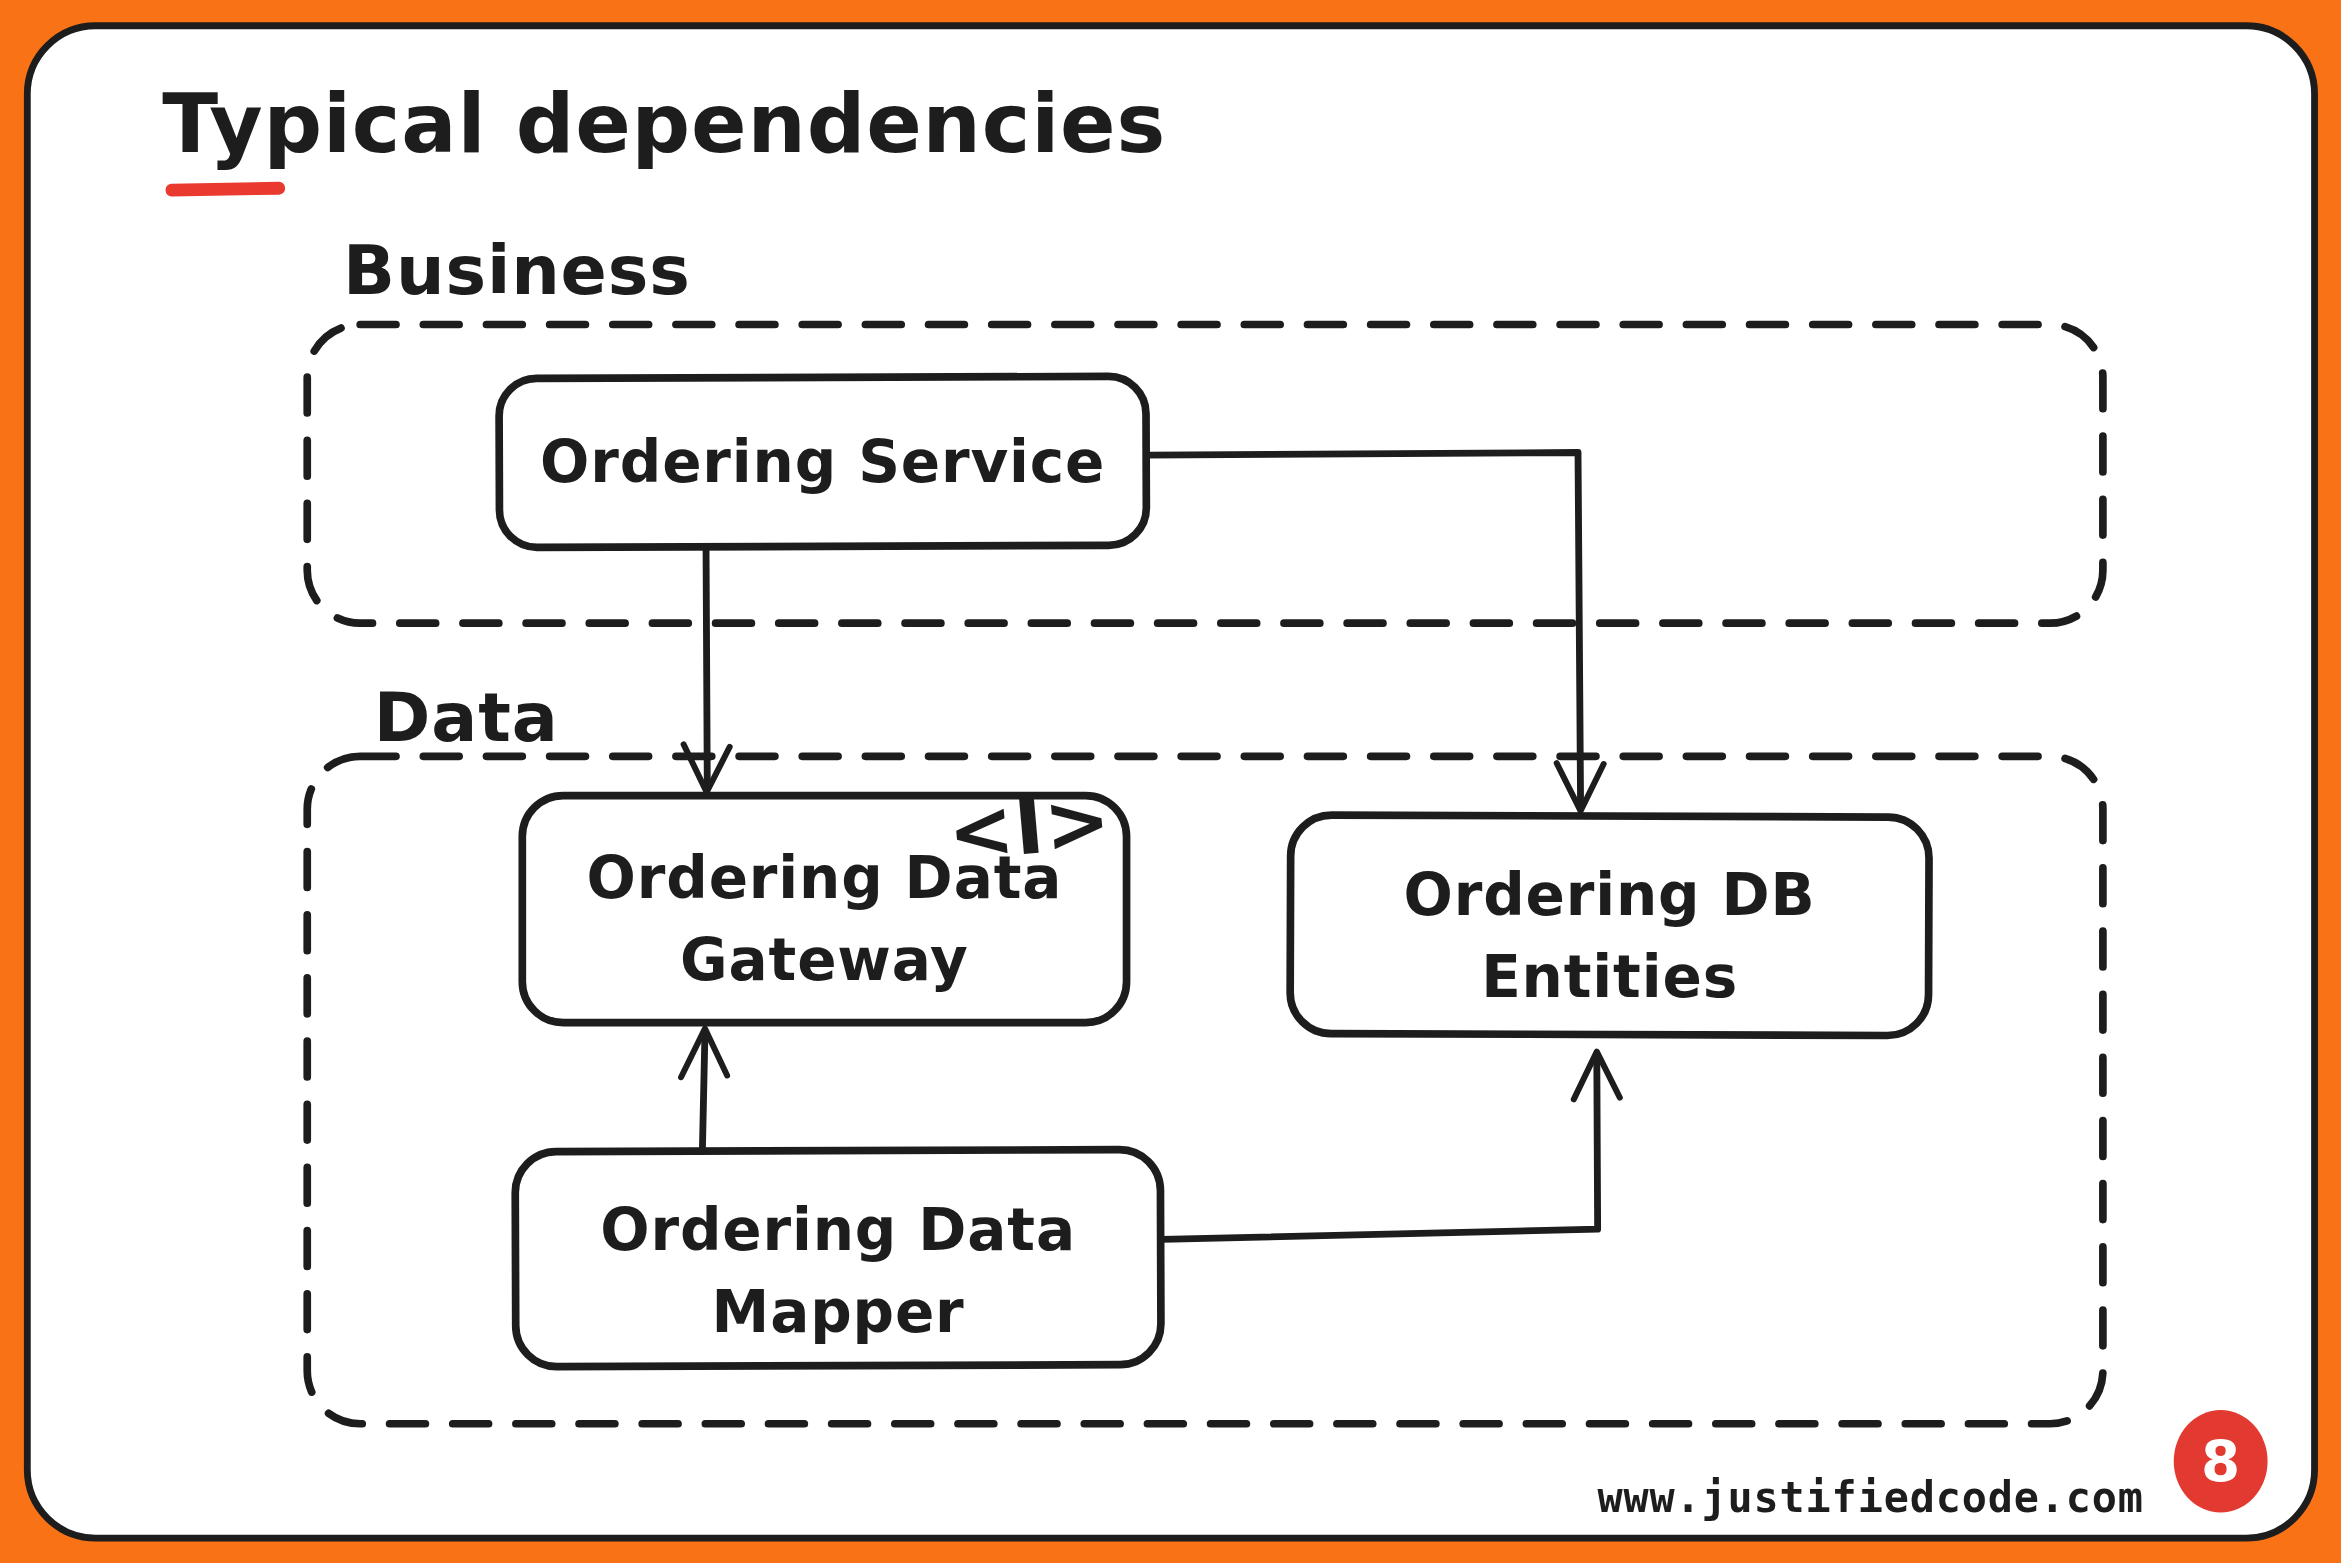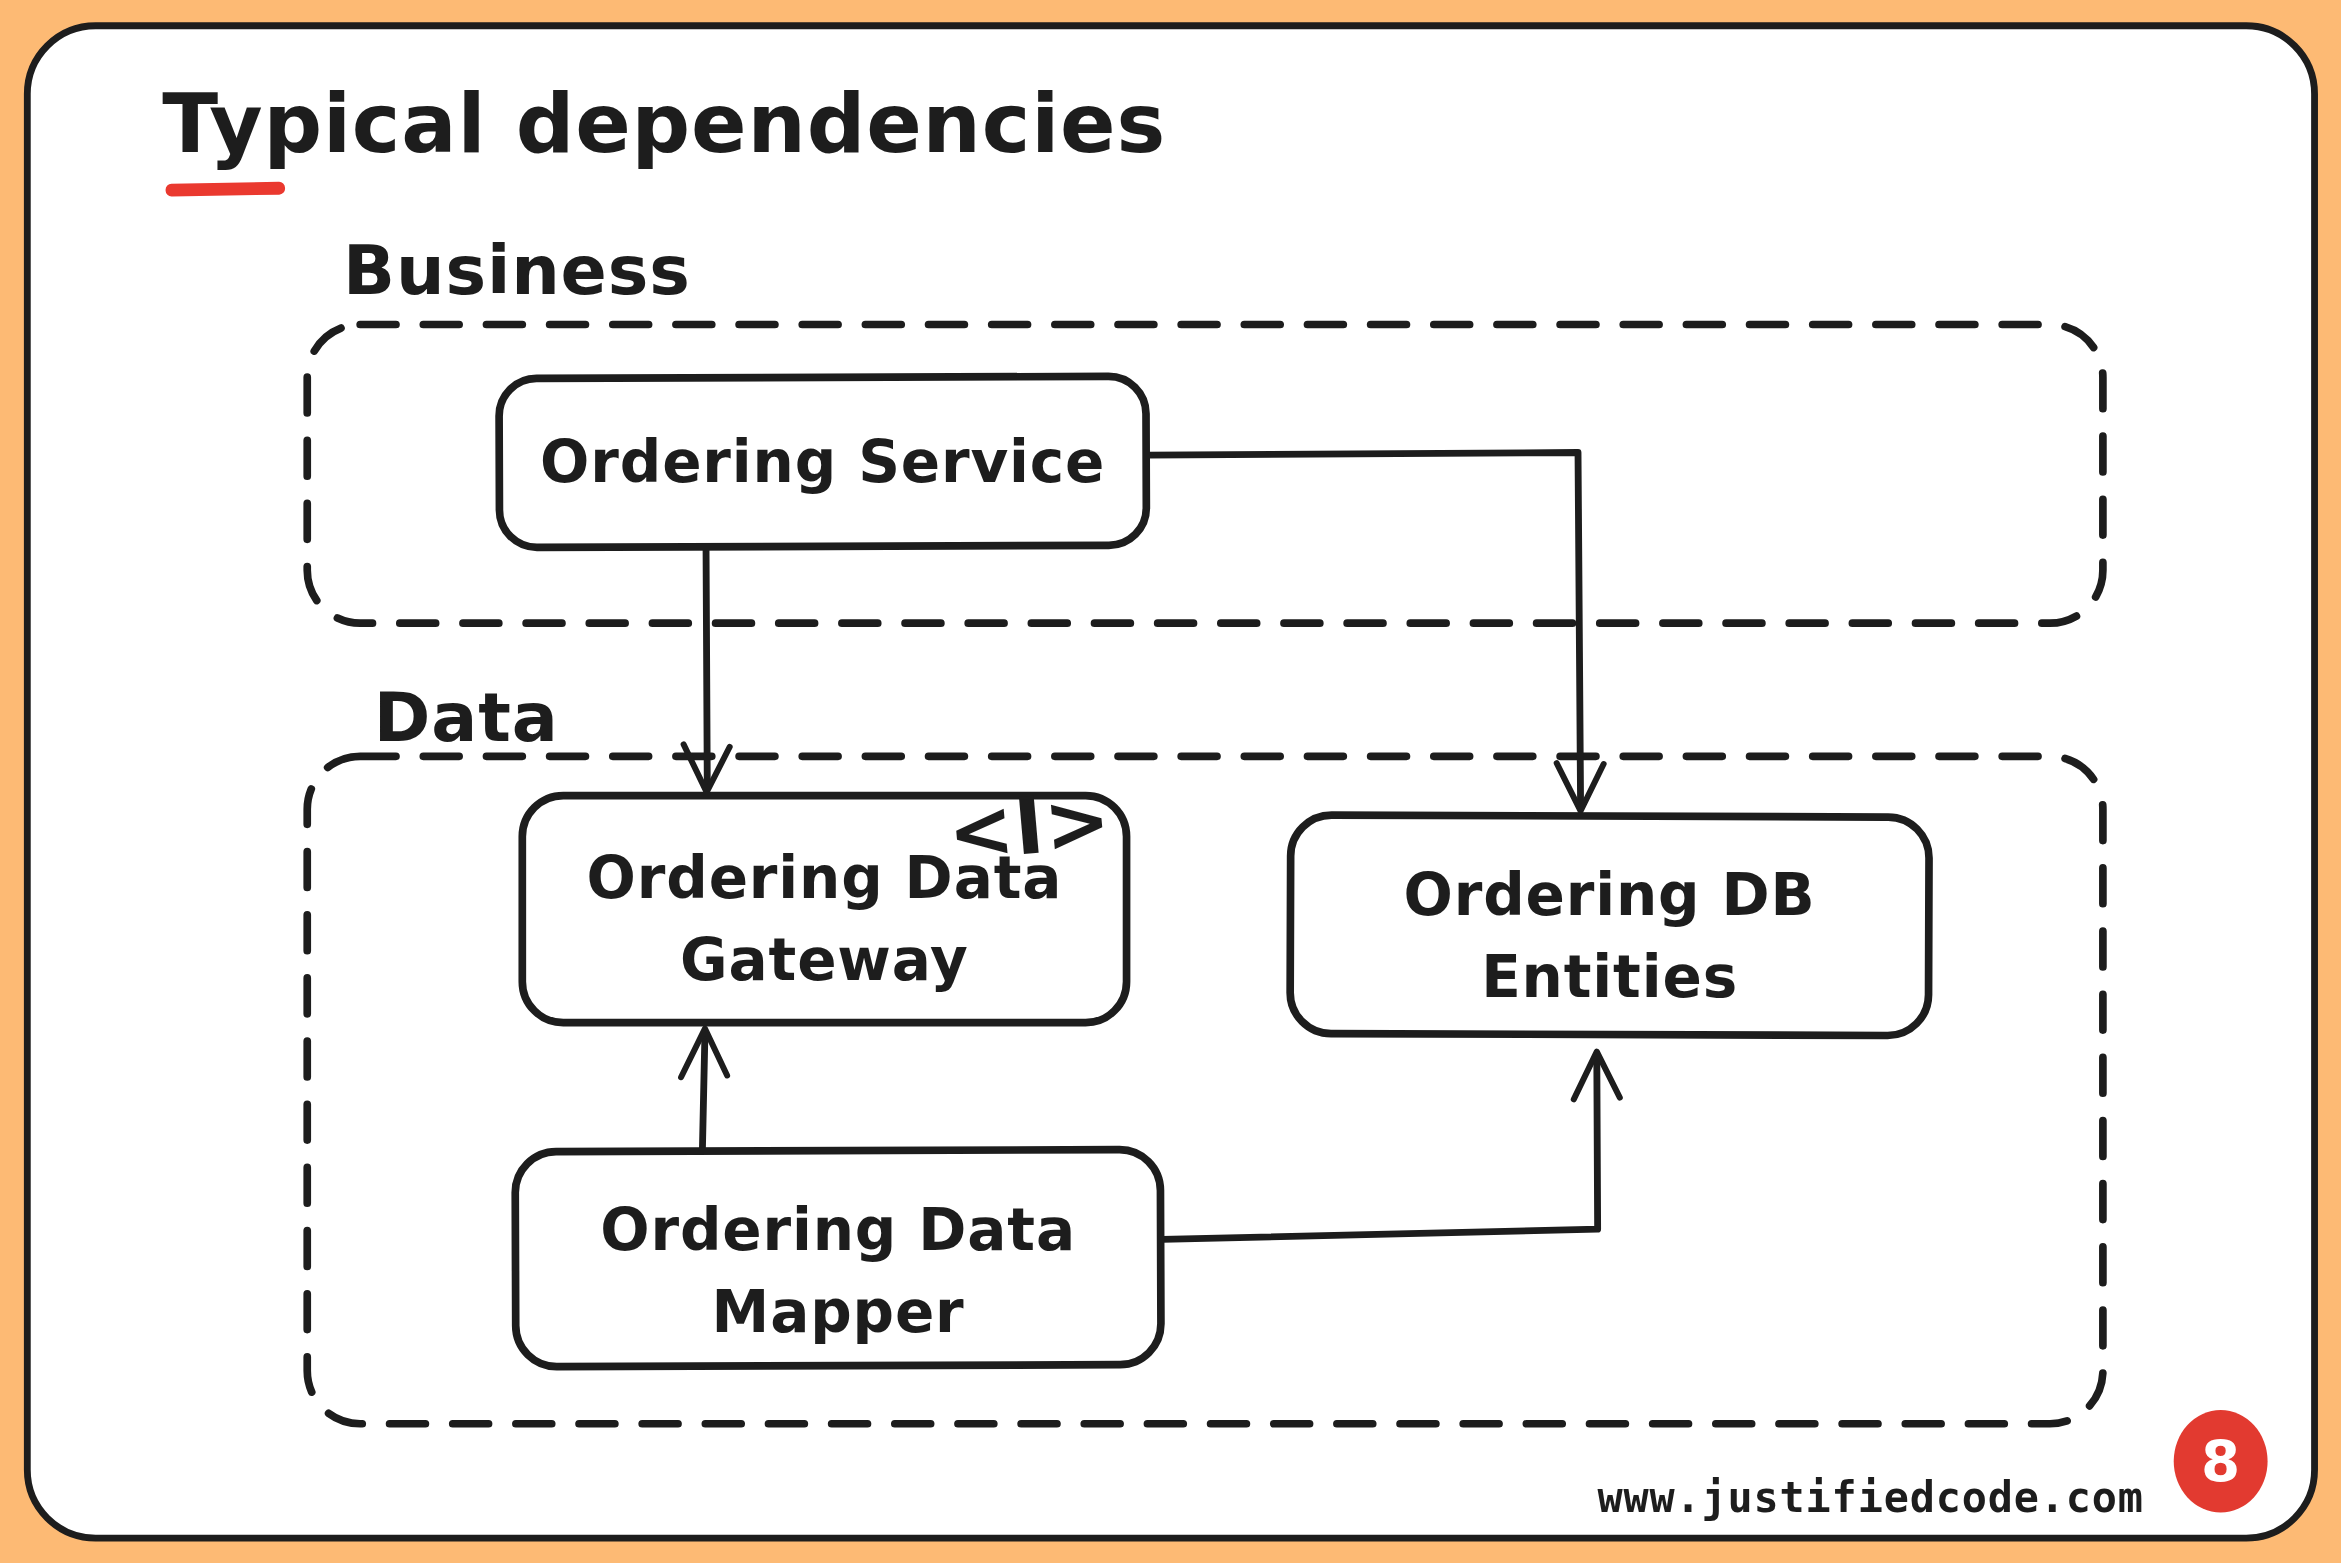--- a/index.html
+++ b/index.html
@@ -6,21 +6,21 @@
     margin: 0;
     padding: 0;
     background: #ffffff;
   }
   .slide-wrap {
     width: 100vw;
     height: 100vh;
     display: flex;
     align-items: center;
     justify-content: center;
-    background: #fdba74;
+    background: #f97316;
   }
   svg.slide {
     width: 100%;
     height: 100%;
     display: block;
     font-family: "DejaVu Sans", "Liberation Sans", sans-serif;
   }
   .box {
     fill: #ffffff;
     stroke: #1d1d1d;

